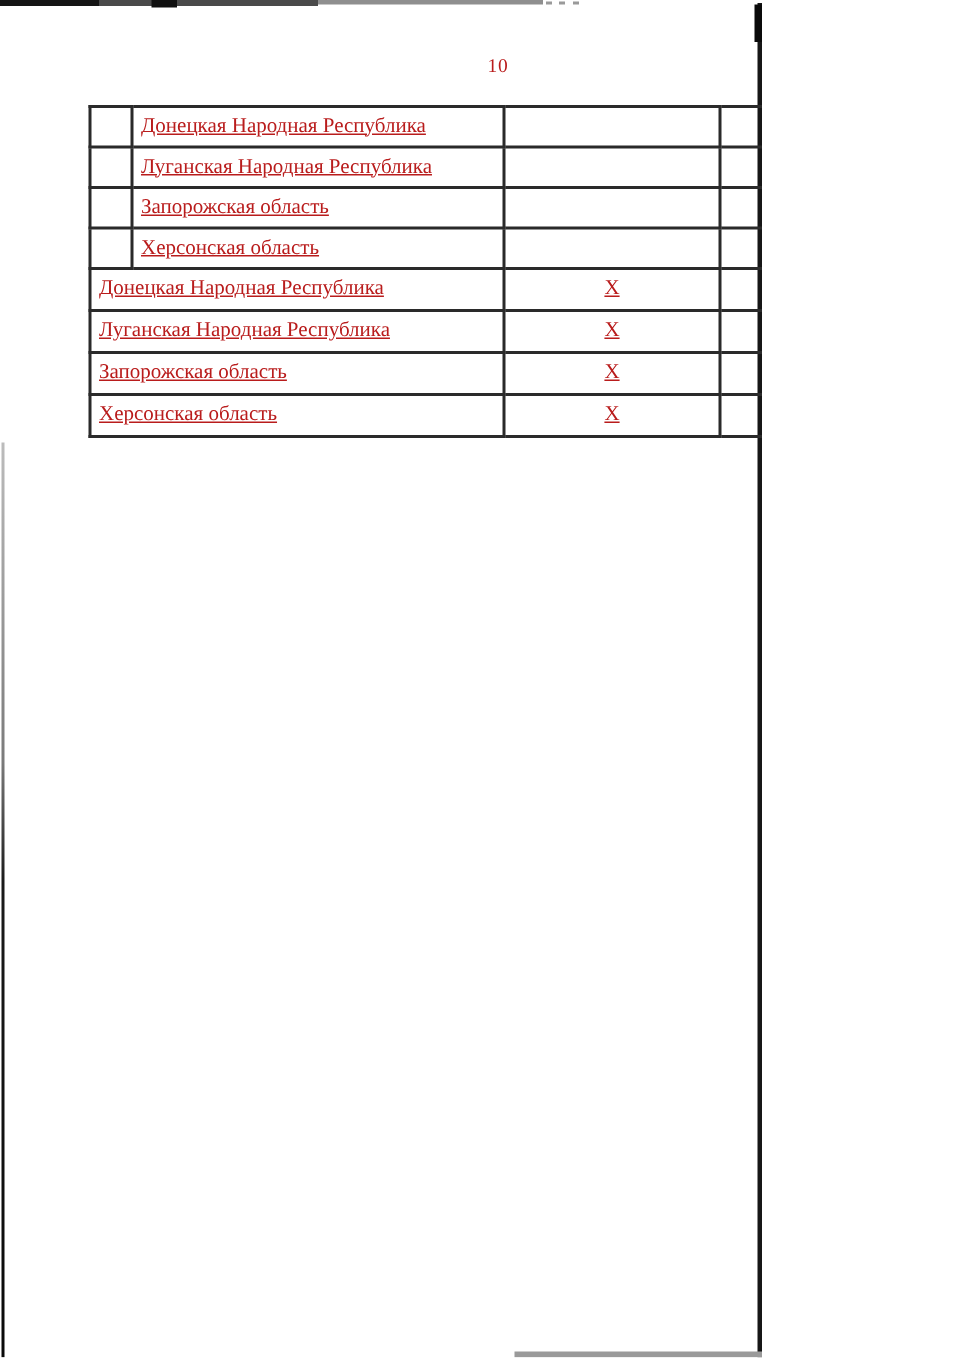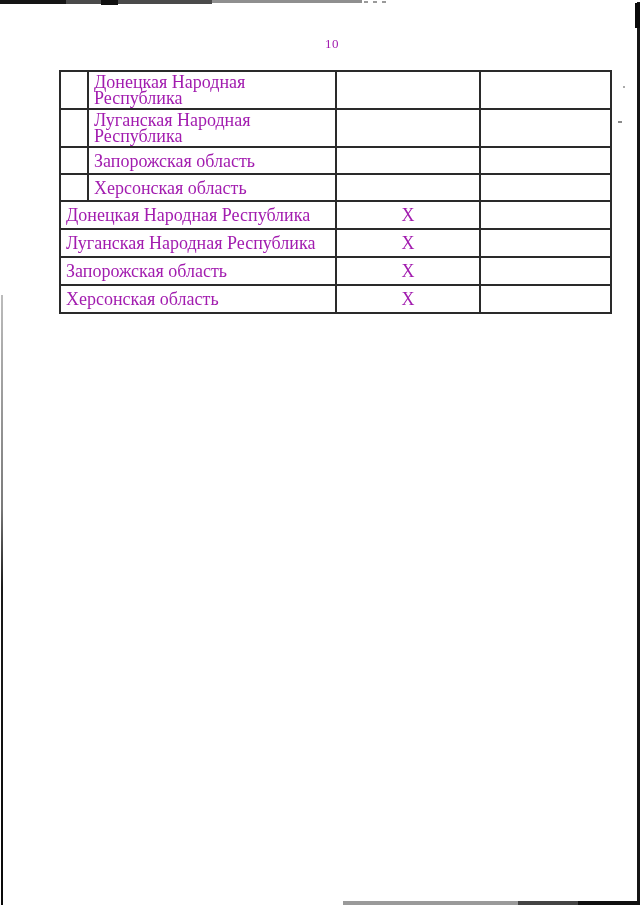--- a/index.html
+++ b/index.html
@@ -1,22 +1,22 @@
 <!DOCTYPE html>
 <html><head>
 <meta charset="utf-8">
 <style>
   html, body { margin: 0; padding: 0; background: #ffffff; }
   .page {
     position: relative;
-    width: 640px;
+    width: 508px;
     height: 905px;
     background: #ffffff;
     font-family: "Liberation Serif", serif;
-    color: #a21caf;
+    color: #b91c1c;
     overflow: hidden;
   }
   .page-number {
     position: absolute;
     top: 36px;
     left: 0;
     width: 664px; 
     text-align: center;
     font-size: 13px;
     letter-spacing: 0.5px;
@@ -24,25 +24,26 @@
   table.doc-table {
     position: absolute;
     left: 59px;
     top: 70px;
     width: 551px;
     border-collapse: collapse;
     table-layout: fixed;
   }
   table.doc-table td {
     border: 2px solid #2a2a2a;
-    font-size: 18px;
+    font-size: 14px;
     line-height: 16px;
     padding: 2px 5px;
     vertical-align: middle;
     overflow: hidden;
+    text-decoration: underline;
   }
   td.indent-cell { padding: 0; }
   td.label-cell  { text-align: left; }
   td.summary-cell {
     text-align: justify;
     padding: 3px 6px 3px 5px;
   }
   td.value-cell {
     text-align: center;
     font-size: 15px;

